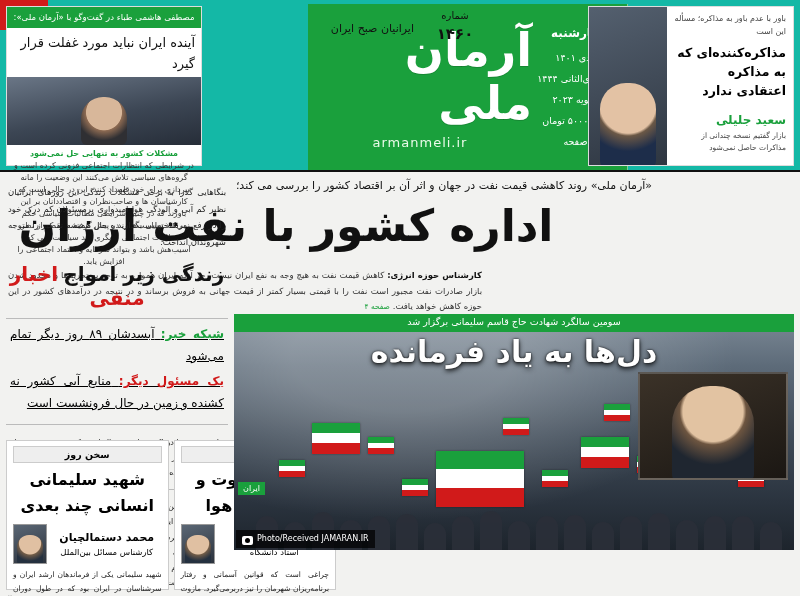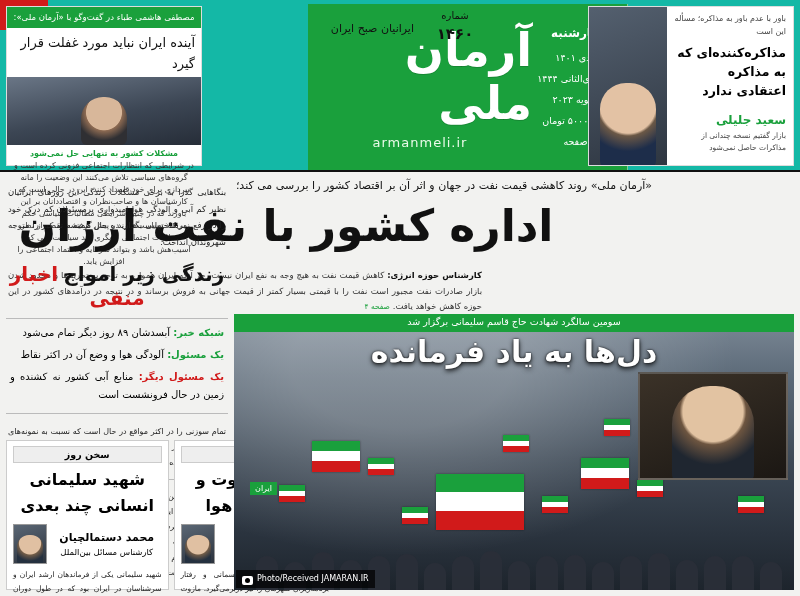--- a/index.html
+++ b/index.html
@@ -153,21 +153,21 @@
   }
   .neg-head {
     text-align: center; padding: 4px 0 8px;
   }
   .neg-head h2 { font-size: 20px; font-weight: bold; color: #111; display: inline; }
   .neg-head .red { color: #d11a1a; }
   .news-box {
     border-top: 1px solid #bbb; border-bottom: 1px solid #bbb;
     padding: 5px 4px; margin-bottom: 6px;
   }
-  .news-row { font-size: 10px; line-height: 1.8; margin-bottom: 4px; text-align: justify; }
+  .news-row { font-size: 12px; line-height: 1.8; margin-bottom: 4px; text-align: justify; text-decoration: underline; }
   .news-row .tag {
     color: #1aa03c; font-weight: bold;
   }
   .news-row .tag2 { color: #d11a1a; font-weight: bold; }
   .para-sm { font-size: 8px; line-height: 1.9; text-align: justify; color: #222; padding: 4px 2px; }
   .para-sm .hl { color: #d11a1a; font-weight: bold; }
   .rule { border-top: 1px solid #bbb; margin: 5px 0; }
   .subhead-line {
     text-align: center; font-size: 8.5px; color: #333; padding: 4px 0 2px;
     border-top: 1px solid #111; margin-top: 4px;
@@ -201,21 +201,21 @@
     content:""; position:absolute; left:50%; bottom:-2px; transform:translateX(-50%);
     width: 26px; height: 30px; border-radius: 12px 12px 4px 4px;
     background: radial-gradient(circle at 50% 28%, #e0c0a2 0 42%, #715c48 46%, #24303f 70%);
   }
   .bl-box .au .nm { font-size: 8.5px; line-height: 1.6; text-align: center; flex:1; }
   .bl-box .au .nm b { display:block; font-size: 11px; }
   .bl-box p { font-size: 7.5px; line-height: 1.85; text-align: justify; color:#222; }
 
   
   .photo-pkg {
-    position: absolute; right: 6px; top: 314px; width: 560px; height: 276px;
+    position: absolute; right: 6px; top: 314px; width: 560px; height: 236px;
     background: #0c4a6e; overflow: hidden;
   }
   .photo-pkg .crowd {
     position: absolute; inset: 0;
     background:
       radial-gradient(ellipse at 30% 18%, rgba(255,255,255,.25) 0 20%, transparent 60%),
       linear-gradient(180deg,#7e8b98 0%, #5d6b79 22%, #3e4a57 52%, #2a333e 80%, #1d242c 100%);
   }
   .crowd-people {
     position: absolute; left: 0; bottom: 0; width: 100%; height: 62%;
@@ -261,21 +261,21 @@
     position: absolute; left: 2px; bottom: 2px;
     background: rgba(0,0,0,.72); color: #fff;
     font-size: 8px; padding: 3px 6px; line-height: 1.5;
     display:flex; align-items:flex-end; gap:4px; flex-direction: row-reverse;
   }
   .cam-ico { width: 11px; height: 9px; background:#fff; border-radius:2px; position:relative; }
   .cam-ico::after{content:"";position:absolute;left:3px;top:2px;width:5px;height:5px;border-radius:50%;background:#000;}
 
   
   .side-tag {
-    position: absolute; left: 16px; top: 168px;
+    position: absolute; left: 4px; top: 168px;
     background: #1aa03c; color: #fff; font-size: 8px; padding: 2px 5px;
   }
 </style>
 </head>
 <body>
 
 <div class="page">
 
   <div class="masthead">
 
@@ -339,24 +339,20 @@
 
     <div class="neg-head">
       <h2>زندگی زیر امواج</h2>
       <h2 class="red">اخبار منفی</h2>
     </div>
 
     <div class="news-box">
       <div class="news-row">
         <span class="tag">شبکه خبر:</span>
         <span>آبسدشان ۸۹ روز دیگر تمام می‌شود</span>
-      </div>
-      <div class="news-row">
-        <span class="tag">یک مسئول:</span>
-        <span>آلودگی هوا و وضع آن در اکثر نقاط</span>
       </div>
       <div class="news-row">
         <span class="tag2">یک مسئول دیگر:</span>
         <span>منابع آبی کشور نه کشنده و زمین در حال فرونشست است</span>
       </div>
     </div>
 
     <div class="para-sm">تمام سوزنی را در اکثر مواقع در حال است که نسبت به نمونه‌های خودشان این اثر در این موضوع حاضر و مردم در در هر آلودگی هوا ایجاد استفاده از آب و هوایی و مدور دعوت می کنند.</div>
     <div class="rule"></div>
     <div class="para-sm">

